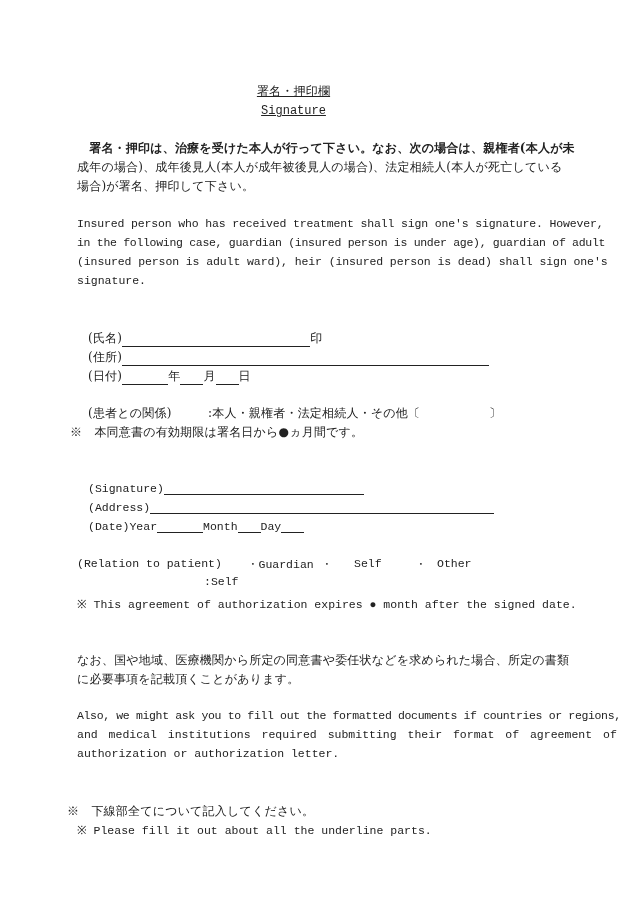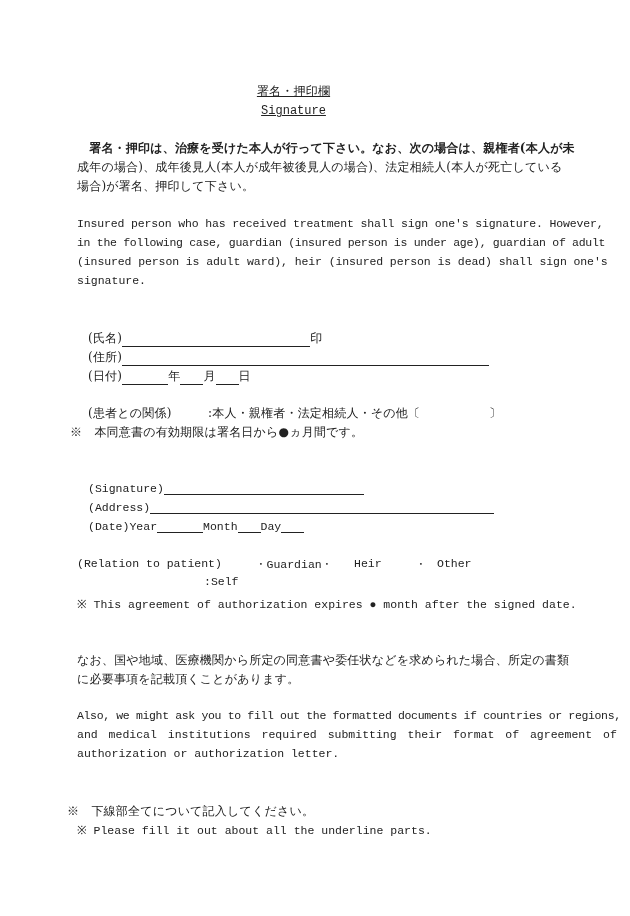--- a/index.html
+++ b/index.html
@@ -84,23 +84,23 @@
   <span class="lbl">Year</span>
   <span class="uline" style="width:46px;"></span>
   <span class="lbl">Month</span>
   <span class="uline" style="width:23px;"></span>
   <span class="lbl">Day</span>
   <span class="uline" style="width:23px;"></span>
 </div>
 
 <div class="abs en" style="left:77px; top:557px;">(Relation to patient)</div>
 <div class="abs en" style="left:204px; top:557px;margin-top:18px;">:Self</div>
-<div class="abs en" style="left:255px; top:557px;">・Guardian</div>
+<div class="abs en" style="left:247px; top:557px;">・Guardian</div>
 <div class="abs en" style="left:321px; top:557px;">・</div>
-<div class="abs en" style="left:354px; top:557px;">Heir</div>
+<div class="abs en" style="left:354px; top:557px;">Self</div>
 <div class="abs en" style="left:415px; top:557px;">・</div>
 <div class="abs en" style="left:437px; top:557px;">Other</div>
 
 <div class="abs en" style="left:77px; top:596px;">※ This agreement of authorization expires ● month after the signed date.</div>
 
 <div class="abs jp" style="left:77px; top:652px;">なお、国や地域、医療機関から所定の同意書や委任状などを求められた場合、所定の書類</div>
 <div class="abs jp" style="left:77px; top:671px;">に必要事項を記載頂くことがあります。</div>
 
 <div class="abs en" style="left:77px; top:709px; letter-spacing:-0.35px;">Also, we might ask you to fill out the formatted documents if countries or regions,</div>
 <div class="abs en" style="left:77px; top:728px; word-spacing:4px;">and medical institutions required submitting their format of agreement of</div>

